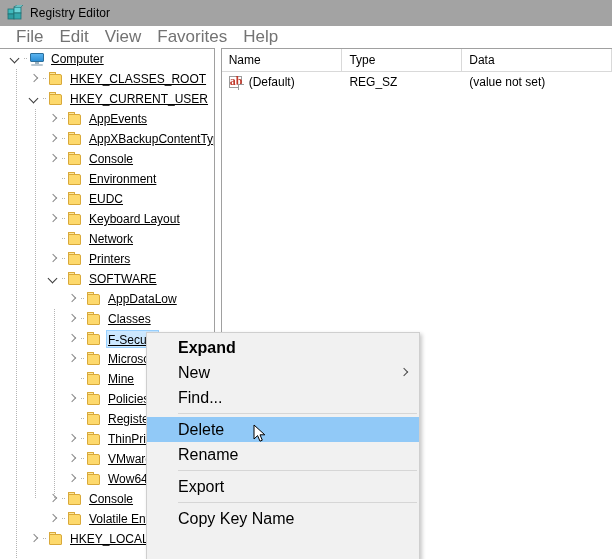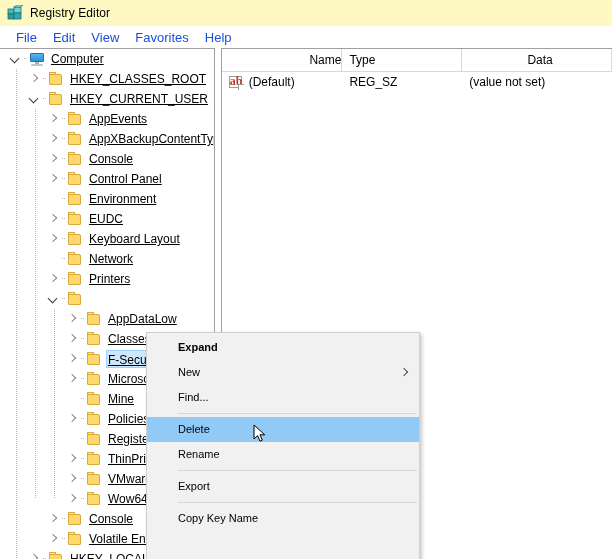--- a/index.html
+++ b/index.html
@@ -17,21 +17,21 @@
     position: relative;
     -webkit-font-smoothing: antialiased;
   }
 
   
   #titlebar {
     height: 26px;
     display: flex;
     align-items: center;
     padding-left: 7px;
-    background: #fef9c3;
+    background: #a3a3a3;
     box-sizing: border-box;
   }
   #titlebar .app-icon {
     width: 16px;
     height: 16px;
     margin-right: 7px;
     flex: 0 0 auto;
     position: relative;
   }
   #titlebar .title-text {
@@ -43,22 +43,22 @@
   
   #menubar {
     height: 22px;
     display: flex;
     align-items: center;
     padding-left: 8px;
     background: #ffffff;
     box-sizing: border-box;
   }
   #menubar .menu-item {
-    font-size: 13px;
-    color: #1d4ed8;
+    font-size: 17px;
+    color: #737373;
     padding: 2px 8px;
     cursor: default;
     white-space: nowrap;
   }
 
   
   #main {
     position: absolute;
     left: 0;
     top: 48px;
@@ -302,21 +302,21 @@
     box-shadow: 2px 2px 4px rgba(0,0,0,.22);
     padding: 2px 0 3px 0;
     box-sizing: border-box;
     z-index: 50;
   }
   .ctx-item {
     height: 25px;
     line-height: 25px;
     padding-left: 31px;
     padding-right: 10px;
-    font-size: 11px;
+    font-size: 16px;
     color: #000000;
     white-space: nowrap;
     position: relative;
     cursor: default;
   }
   .ctx-item.bold { font-weight: bold; }
   .ctx-item.highlight { background: #91c9f7; }
   .ctx-sep {
     height: 1px;
     background: #d6d6d6;
@@ -426,30 +426,20 @@
           <div class="twisty collapsed"></div>
           <div class="dotline"></div>
           <div class="folder-icon">
             <span class="f-tab"></span>
             <span class="f-body"></span>
           </div>
           <span class="tree-label">Console</span>
         </div>
         <div class="tree-row">
           <div class="indent" style="width: 46px;"></div>
-          <div class="twisty collapsed"></div>
-          <div class="dotline"></div>
-          <div class="folder-icon">
-            <span class="f-tab"></span>
-            <span class="f-body"></span>
-          </div>
-          <span class="tree-label">Control Panel</span>
-        </div>
-        <div class="tree-row">
-          <div class="indent" style="width: 46px;"></div>
           <div class="twisty"></div>
           <div class="dotline"></div>
           <div class="folder-icon">
             <span class="f-tab"></span>
             <span class="f-body"></span>
           </div>
           <span class="tree-label">Environment</span>
         </div>
         <div class="tree-row">
           <div class="indent" style="width: 46px;"></div>
@@ -492,20 +482,21 @@
           <span class="tree-label">Printers</span>
         </div>
         <div class="tree-row">
           <div class="indent" style="width: 46px;"></div>
           <div class="twisty expanded"></div>
           <div class="dotline"></div>
           <div class="folder-icon">
             <span class="f-tab"></span>
             <span class="f-body"></span>
           </div>
+          <span class="tree-label">SOFTWARE</span>
         </div>
         <div class="tree-row">
           <div class="indent" style="width: 65px;"></div>
           <div class="twisty collapsed"></div>
           <div class="dotline"></div>
           <div class="folder-icon">
             <span class="f-tab"></span>
             <span class="f-body"></span>
           </div>
           <span class="tree-label">AppDataLow</span>
@@ -633,23 +624,23 @@
       </div>
   <div class="vline" style="left: 16px; top: 20px; bottom: 0px;"></div>
       <div class="vline" style="left: 35px; top: 60px; bottom: 60px;"></div>
       <div class="vline" style="left: 54px; top: 260px; bottom: 60px;"></div>
     </div>
 
   <div id="splitter"></div>
 
   <div id="list-pane">
     <div id="list-header">
-        <div class="col" style="width: 121px; text-align: right;">Name</div>
+        <div class="col" style="width: 121px;">Name</div>
         <div class="col" style="width: 120px;">Type</div>
-        <div class="col" style="width: 150px; text-align: center;">Data</div>
+        <div class="col" style="width: 150px;">Data</div>
       </div>
     <div id="list-rows">
         <div class="lv-row">
           <div class="lv-cell" style="width: 121px;">
             <span class="ab-icon">
               <span class="pg"></span>
               <span class="tx">ab</span>
               <span class="fold"></span>
             </span>
             <span>(Default)</span>

